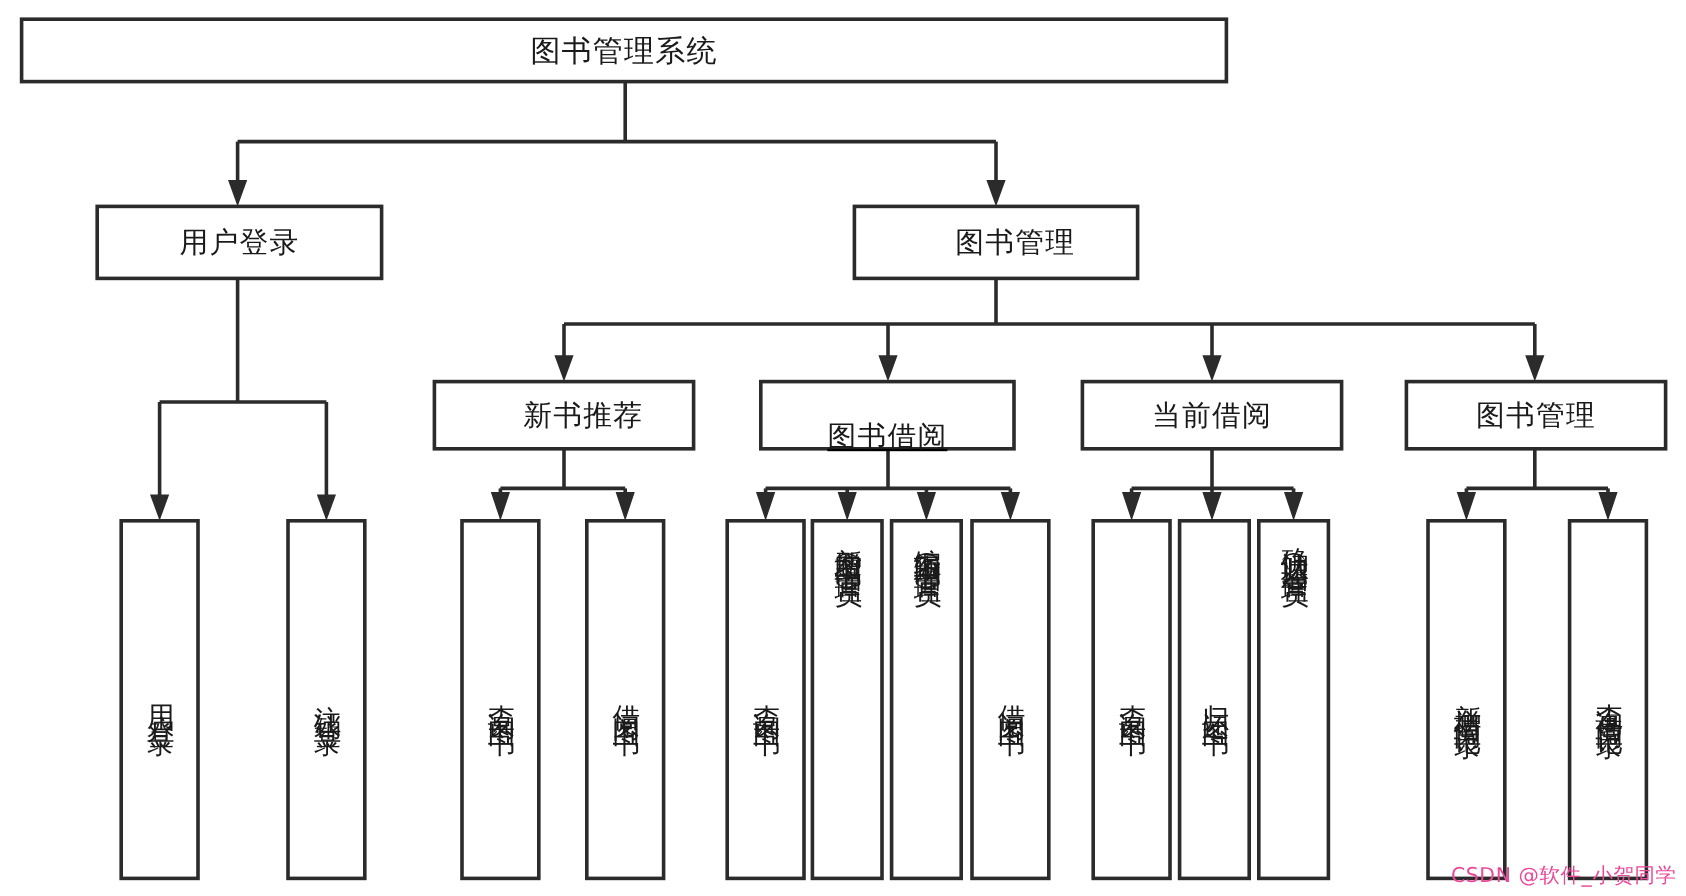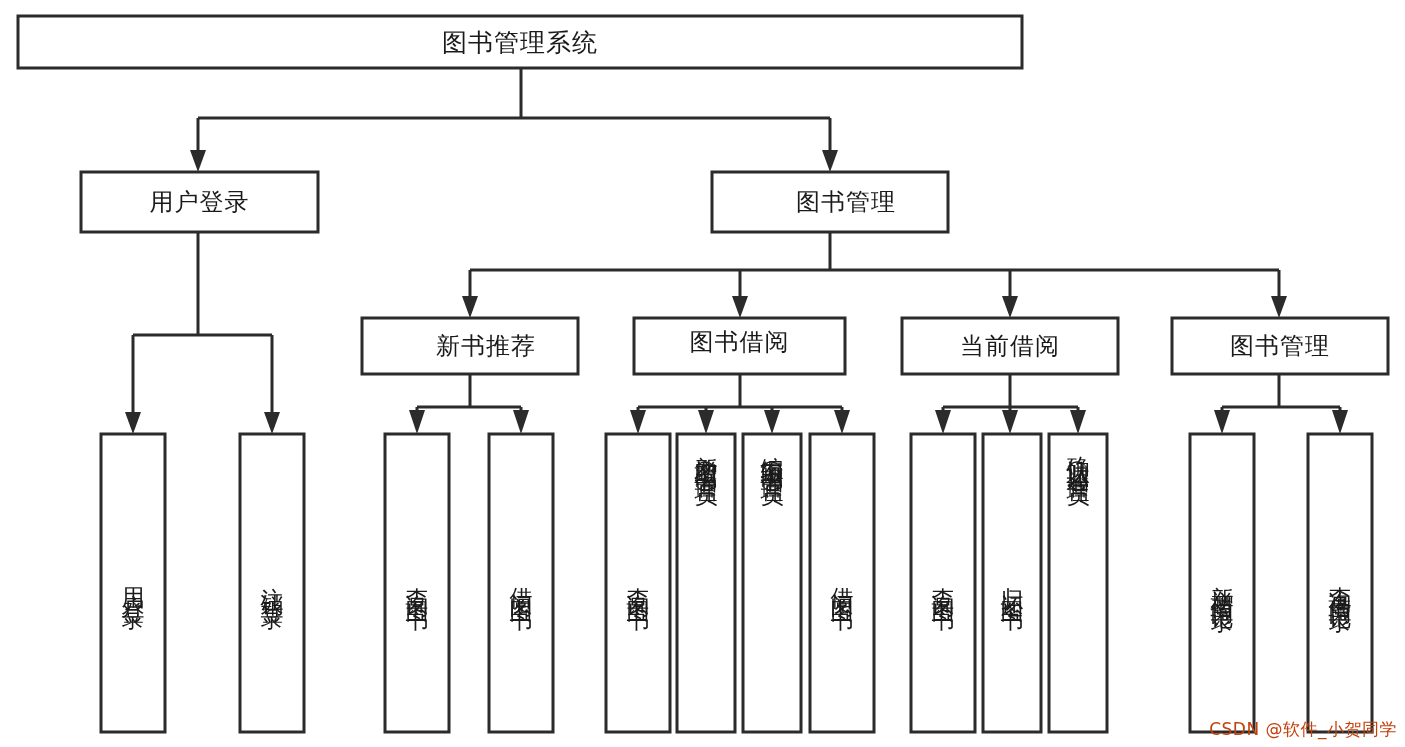--- a/index.html
+++ b/index.html
@@ -72,21 +72,21 @@
     color: #1a1a1a;
     white-space: nowrap;
     letter-spacing: 1px;
   }
   #watermark {
     position: absolute;
     right: 8px;
     bottom: 6px;
     font-family: "DejaVu Sans", "Liberation Sans", sans-serif;
     font-size: 17px;
-    color: #c2410c;
+    color: #ec4899;
     white-space: nowrap;
     letter-spacing: 0.5px;
   }
 </style>
 </head>
 <body>
 
 <div id="diagram-root">
 
   <svg class="diagram" viewBox="0 0 1405 747" xmlns="http://www.w3.org/2000/svg">
@@ -202,21 +202,21 @@
   </div>
 
   <div class="htext-wrap" style="left:728px; top:172px; width:236px; height:60px;">
     <span class="htext">图书管理</span>
   </div>
 
   <div class="htext-wrap" style="left:362px; top:318px; width:216px; height:56px;padding-left:16px;">
     <span class="htext">新书推荐</span>
   </div>
 
-  <div class="htext-wrap" style="left:634px; top:314px; width:211px; height:56px;">
+  <div class="htext-wrap" style="left:634px; top:336px; width:211px; height:56px;text-decoration:underline;">
     <span class="htext">图书借阅</span>
   </div>
 
   <div class="htext-wrap" style="left:902px; top:318px; width:216px; height:56px;text-align:right;">
     <span class="htext">当前借阅</span>
   </div>
 
   <div class="htext-wrap" style="left:1172px; top:318px; width:216px; height:56px;">
     <span class="htext">图书管理</span>
   </div>

